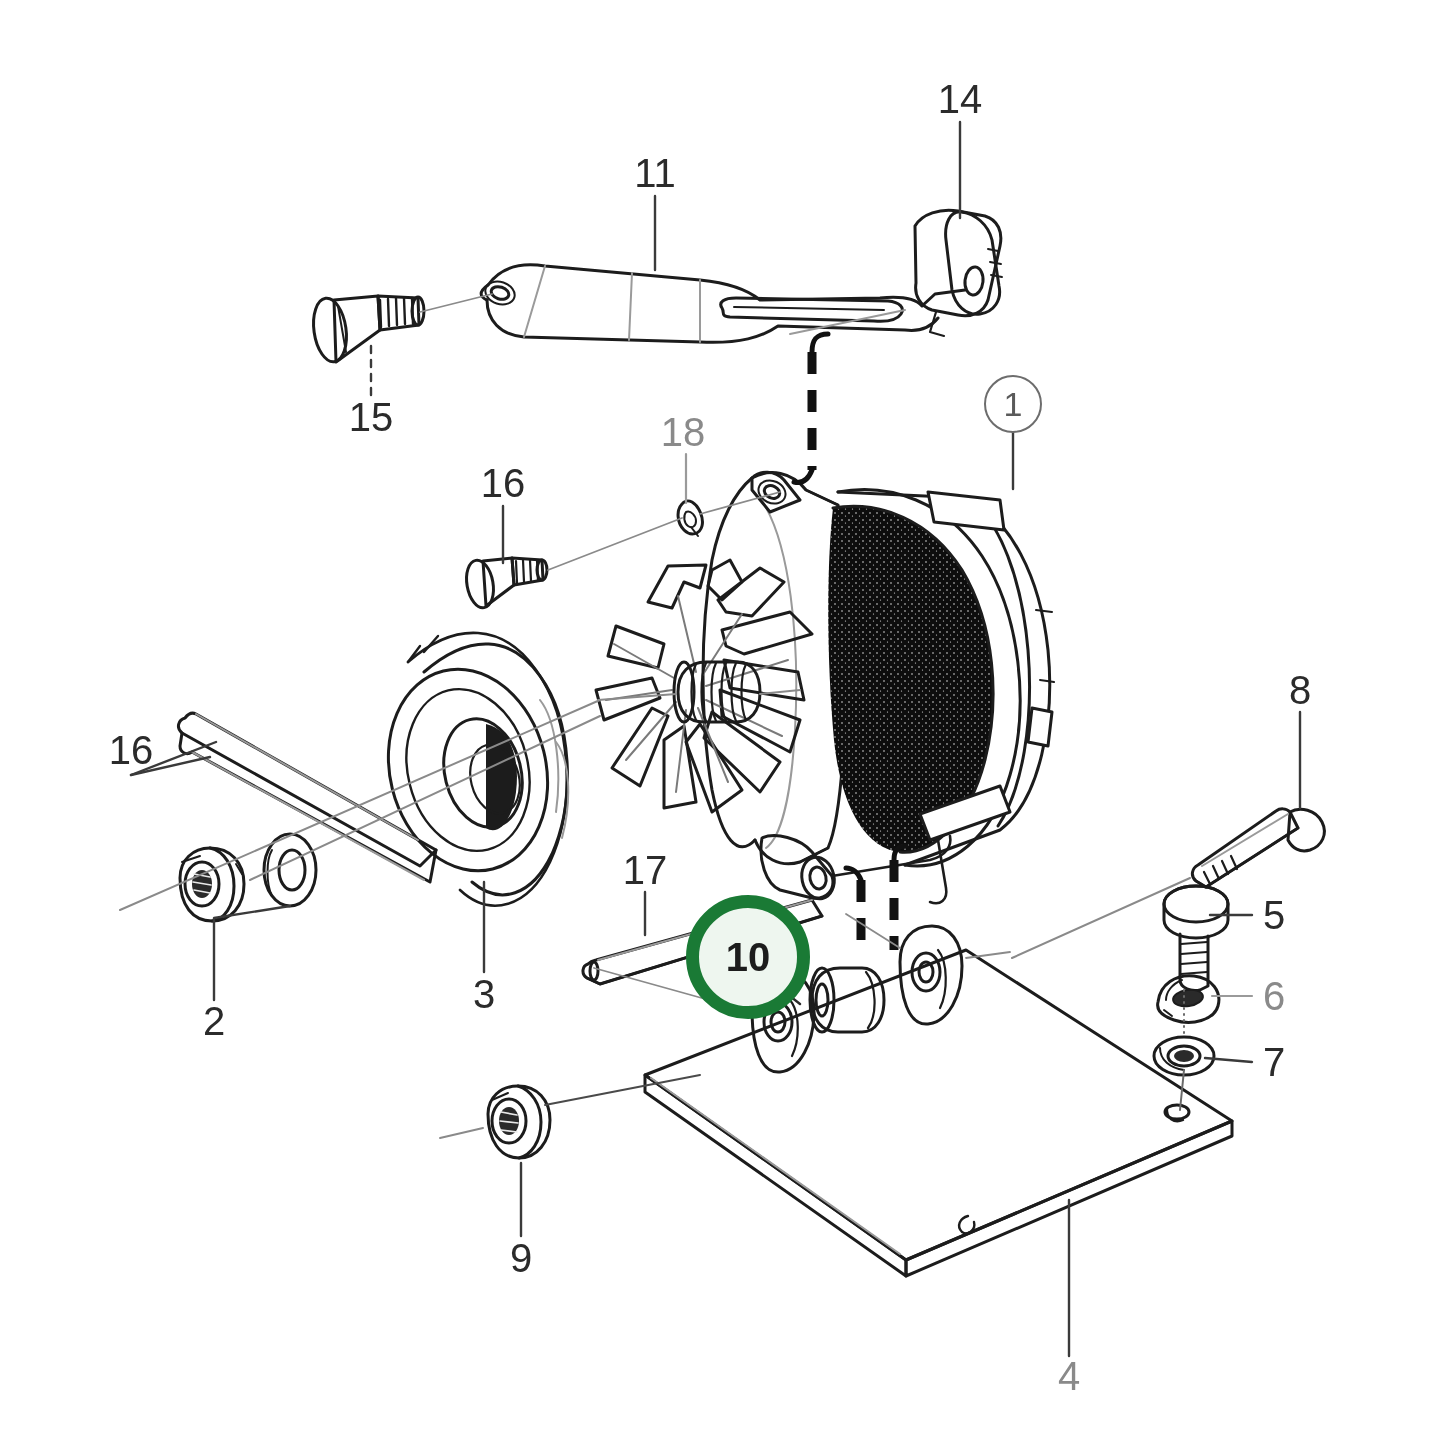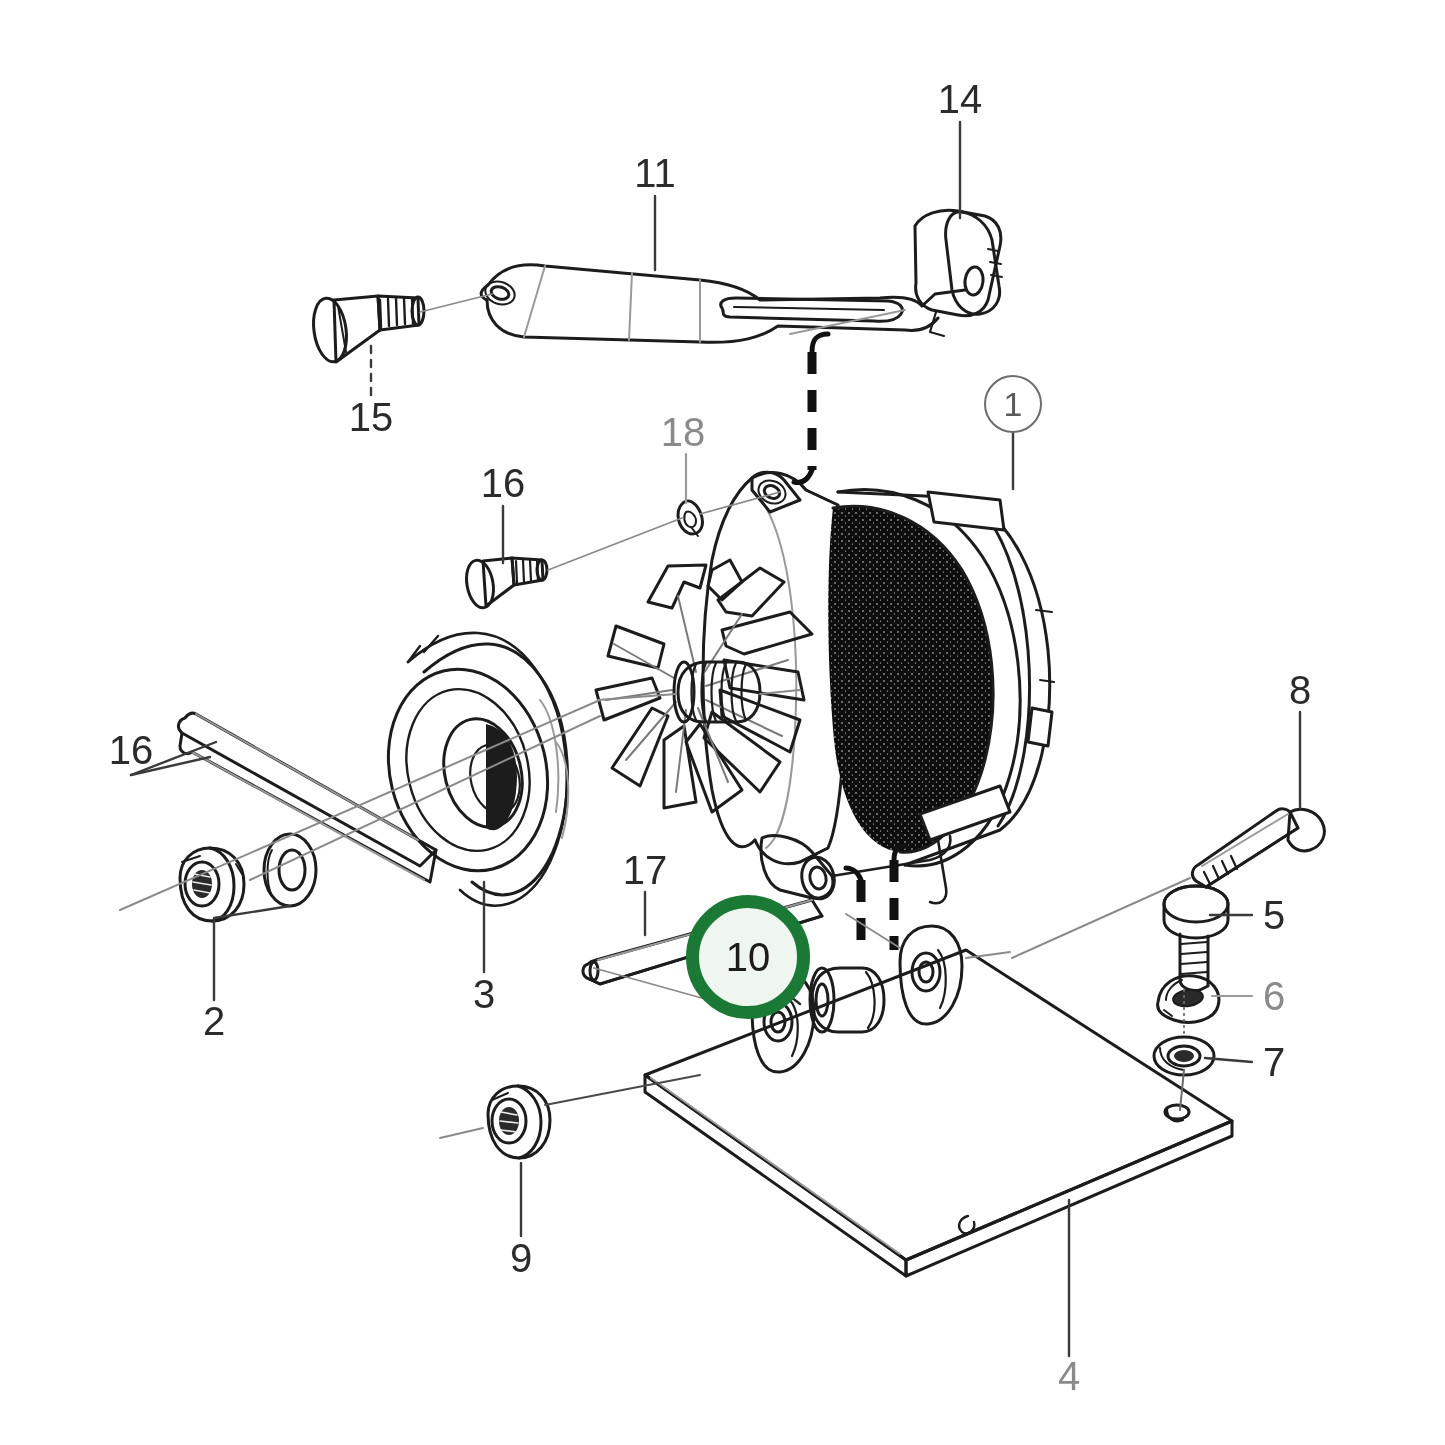--- a/index.html
+++ b/index.html
@@ -449,17 +449,17 @@
   <div class="callout-label" style="left:1300px; top:690px;">8</div>
   <div class="callout-label" style="left:521px;  top:1258px;">9</div>
   <div class="callout-label" style="left:655px;  top:173px;text-align:center;">11</div>
   <div class="callout-label" style="left:503px;  top:483px;">16</div>
   <div class="callout-label faint" style="left:683px;  top:432px;">18</div>
   <div class="callout-label" style="left:960px;  top:99px;">14</div>
   <div class="callout-label" style="left:371px;  top:417px;">15</div>
   <div class="callout-label" style="left:131px;  top:750px;">16</div>
   <div class="callout-label" style="left:645px;  top:870px;">17</div>
 
-  <div id="highlight-10" class="highlight-ring" style="left: 748px; top: 957px; width: 124px; height: 124px; border: 13px solid rgb(26, 122, 53); background: rgb(238, 246, 239);">
+  <div id="highlight-10" class="highlight-ring" style="left: 748px; top: 957px; width: 124px; height: 124px; border: 13px solid rgb(26, 122, 53); background: rgb(238, 246, 239); font-weight: bold;">
     <span>10</span>
   </div>
 
 </div>
 
 </body></html>

